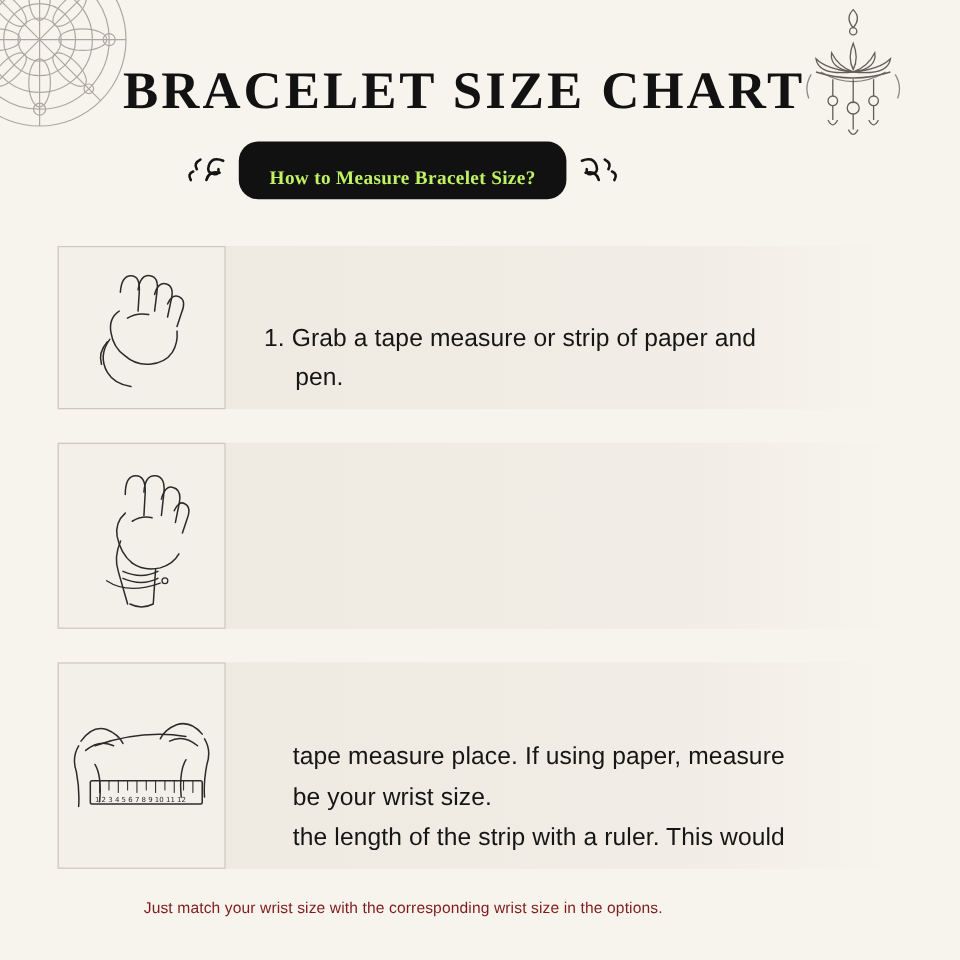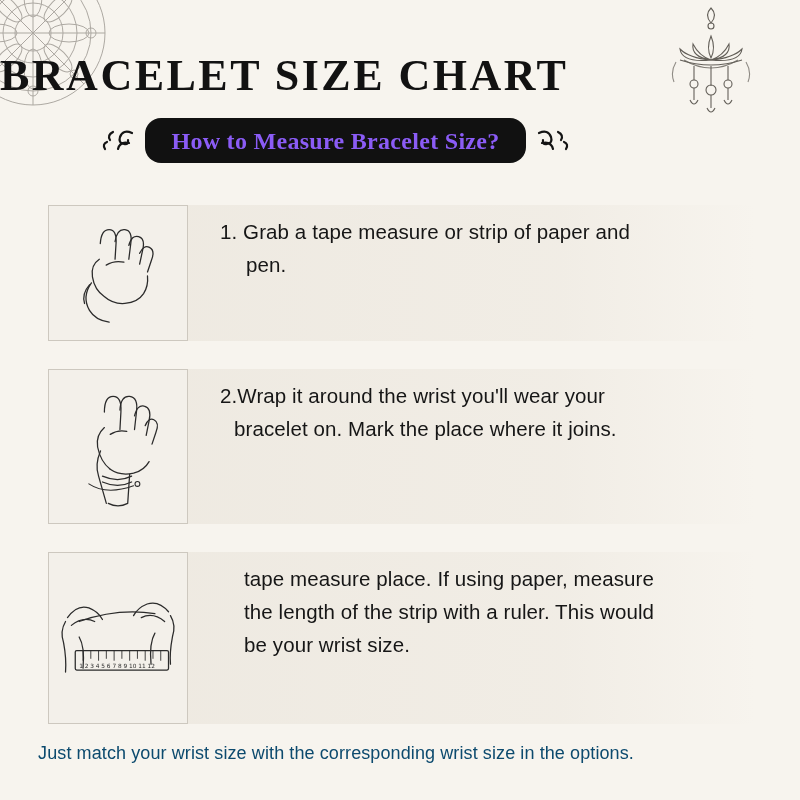--- a/index.html
+++ b/index.html
@@ -37,21 +37,21 @@
     opacity: 0.85;
     pointer-events: none;
   }
 
   
   .header {
     position: absolute;
     top: 52px;
     left: 0;
     width: 671px;
-    text-align: left;
+    text-align: right;
   }
   .title {
     font-family: "Liberation Serif", serif;
     font-size: 44px;
     letter-spacing: 2.5px;
     font-weight: 700;
     color: #121212;
     margin: 0;
     line-height: 1.1;
   }
@@ -63,26 +63,26 @@
     justify-content: center;
     gap: 10px;
   }
   .swirl {
     width: 34px;
     height: 26px;
     flex: 0 0 auto;
   }
   .pill {
     background: #111111;
-    color: #8b5cf6;
+    color: #bef264;
     border-radius: 16px;
-    padding: 10px 26px 8px 26px;
+    padding: 22px 26px 8px 26px;
     font-family: "Liberation Serif", serif;
     font-weight: 700;
-    font-size: 24px;
+    font-size: 16px;
     letter-spacing: 0.3px;
     white-space: nowrap;
   }
 
   
   .steps {
     position: absolute;
     top: 205px;
     left: 48px;
     width: 708px;
@@ -101,42 +101,42 @@
     border: 1px solid #cdc8bf;
     box-sizing: border-box;
     display: flex;
     align-items: center;
     justify-content: center;
   }
   .step-figure svg { display: block; }
   .step-text {
     flex: 1 1 auto;
     display: flex;
-    align-items: flex-start;
+    align-items: flex-end;
     padding: 10px 18px 10px 32px;
     font-size: 20.5px;
     line-height: 1.62;
     color: #161616;
     letter-spacing: 0.1px;
   }
   .step-text span { display: block; }
 
   .step-1 .step-figure { height: 136px; }
   .step-2 .step-figure { height: 155px; }
   .step-3 .step-figure { height: 172px; }
 
   
   .footer {
     position: absolute;
     bottom: 36px;
     left: 0;
     width: 672px;
     text-align: center;
-    font-size: 18px;
-    color: #0c4a6e;
+    font-size: 13px;
+    color: #7f1d1d;
     letter-spacing: 0.1px;
   }
 </style>
 </head>
 <body>
 
 <div class="mandala-corner">
   <svg viewBox="0 0 170 170" width="170" height="170" fill="none" stroke="#6f6a63" stroke-width="1">
     <circle cx="85" cy="85" r="18"></circle>
     <circle cx="85" cy="85" r="30"></circle>
@@ -257,26 +257,20 @@
         <path d="M52 57 q8 -5 17 -3"></path>
         <path d="M52 93 q10 7 24 4 q11 -3 16 -12"></path>
         <path d="M42 74 q-6 14 -2 26 l8 28"></path>
         <path d="M50 128 q10 5 20 0 l2 -30"></path>
         <path d="M44 100 q16 7 30 0"></path>
         <path d="M44 106 q16 7 30 0"></path>
         <path d="M30 108 q18 12 46 2" stroke-width="1.1"></path>
         <circle cx="80" cy="108" r="2.5" stroke-width="1.1"></circle>
       </svg>
     </div>
-    <div class="step-text">
-      <span>
-        <span>2.Wrap it around the wrist you'll wear your</span>
-        <span style="padding-left:14px">bracelet on. Mark the place where it joins.</span>
-      </span>
-    </div>
   </div>
 
   <div class="step step-3">
     <div class="step-figure">
       <svg viewBox="0 0 140 150" width="136" height="146" fill="none" stroke="#2b2b2b" stroke-width="1.3" stroke-linecap="round" stroke-linejoin="round">
 
         <path d="M18 54 q10 -14 22 -10 q10 4 14 12"></path>
         <path d="M22 62 q12 -10 24 -4"></path>
         <path d="M16 58 q-6 10 -2 22 q3 16 2 30"></path>
         <path d="M30 74 q6 10 4 32"></path>
@@ -301,21 +295,21 @@
           <line x1="98" y1="88" x2="98" y2="98"></line>
             <line x1="106" y1="88" x2="106" y2="96"></line>
           <line x1="114" y1="88" x2="114" y2="98"></line>
         </g>
         <text x="30" y="106" font-family="DejaVu Sans, sans-serif" font-size="6" fill="#2b2b2b" stroke="none">1 2 3 4 5 6 7 8 9 10 11 12</text>
       </svg>
     </div>
     <div class="step-text">
       <span>
         <span style="padding-left:24px">tape measure place. If using paper, measure</span>
+        <span style="padding-left:24px">be your wrist size.</span>
         <span style="padding-left:24px">the length of the strip with a ruler. This would</span>
-        <span style="padding-left:24px">be your wrist size.</span>
       </span>
     </div>
   </div>
 
 </div>
 
 <div class="footer">Just match your wrist size with the corresponding wrist size in the options.</div>
 
 </body></html>

